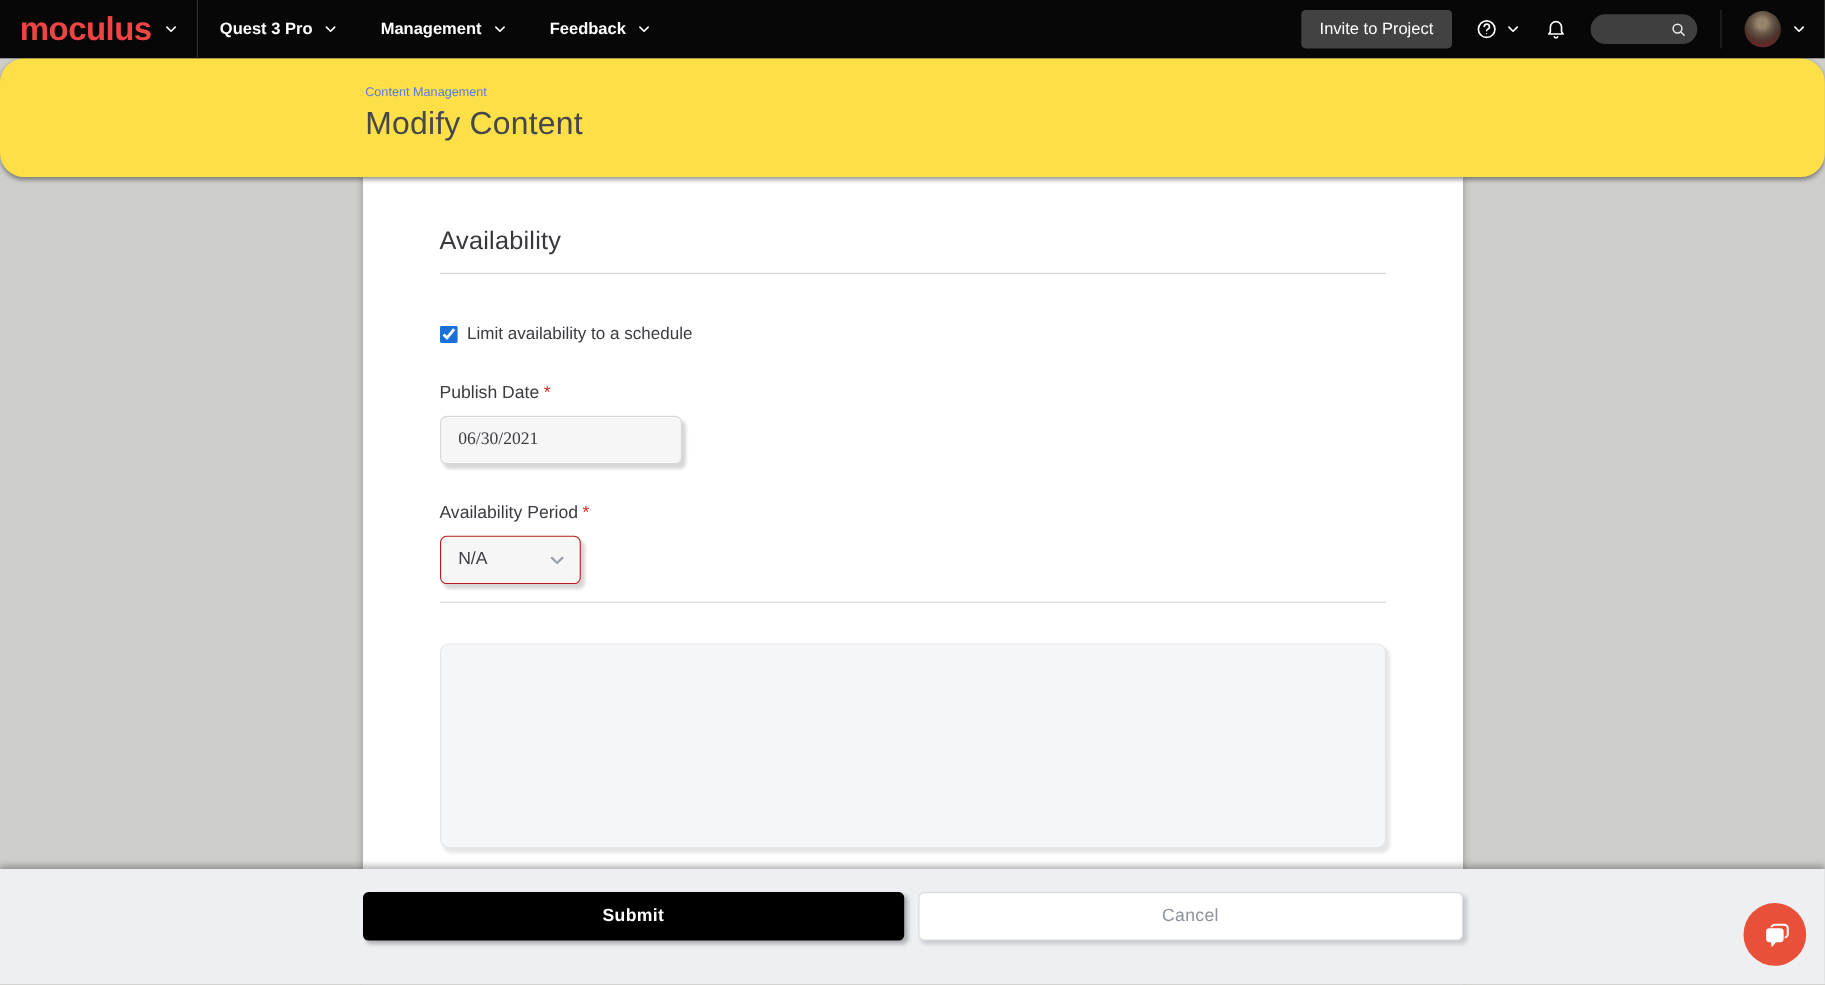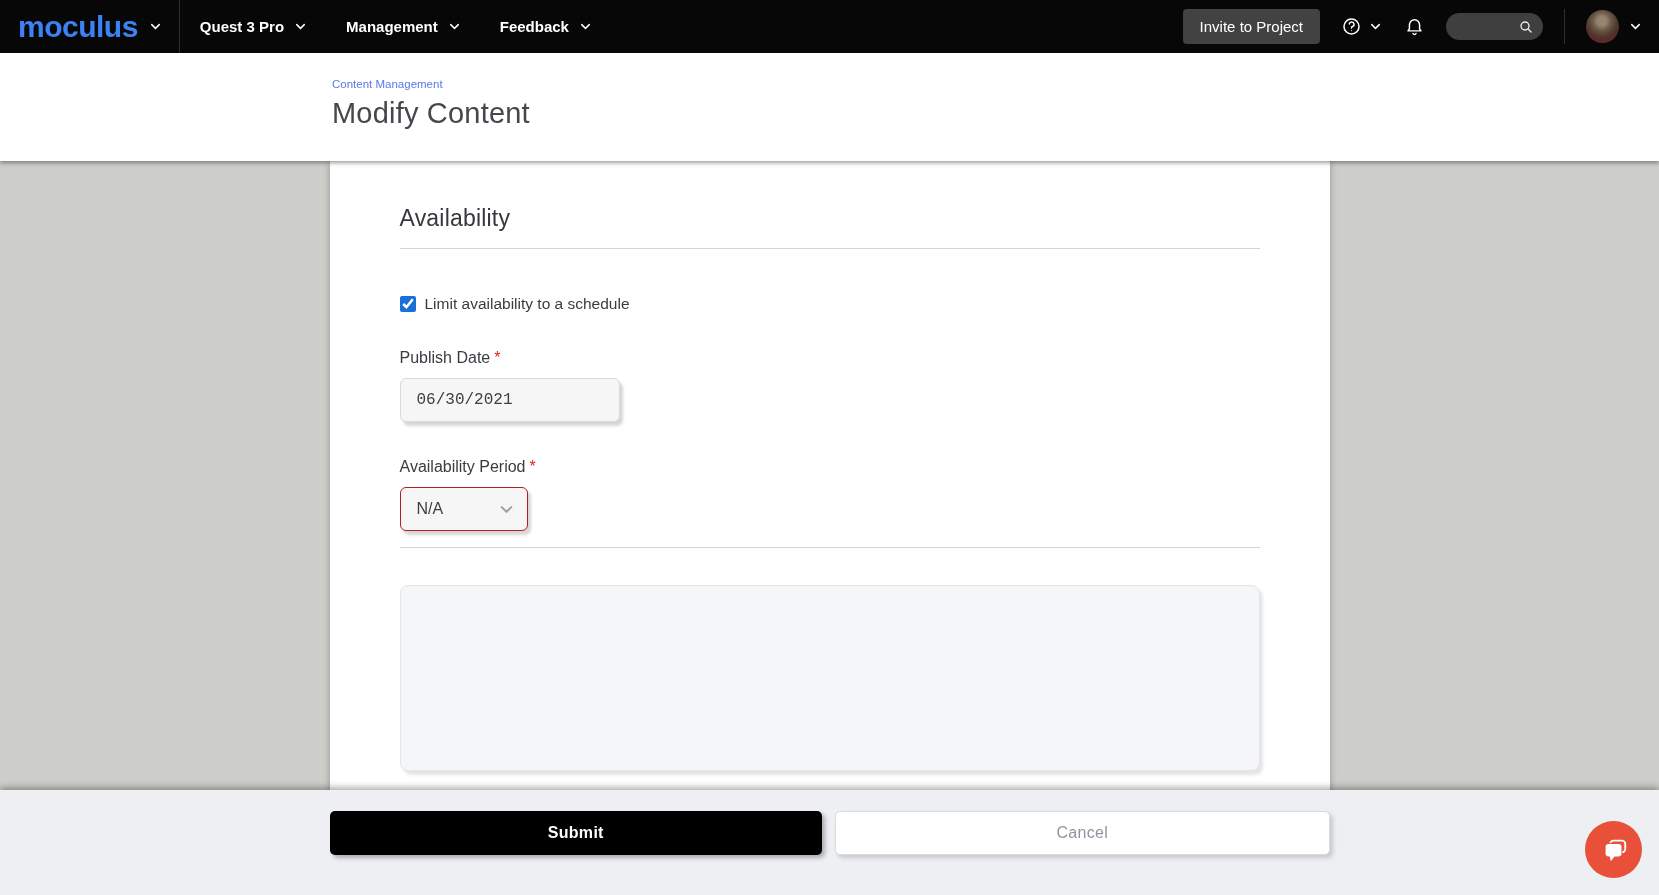--- a/index.html
+++ b/index.html
@@ -12,21 +12,21 @@
   }
   body { position: relative; }
 
   
   .topbar {
     position: absolute; top: 0; left: 0; right: 0; height: 53px;
     background: #070707; display: flex; align-items: center;
     padding: 0 16px 0 18px; z-index: 30; color: #fff;
   }
   .brand { display: flex; align-items: center; gap: 10px; cursor: pointer; }
-  .logo-text { font-size: 30px; font-weight: 700; letter-spacing: -0.5px; color: #3b82f6; }
+  .logo-text { font-size: 30px; font-weight: 700; letter-spacing: -0.5px; color: #ef4444; }
   .chev { width: 15px; height: 15px; color: #fff; }
   .chev svg { display: block; width: 100%; height: 100%; }
   .tb-divider { width: 1px; align-self: stretch; background: #2f2f2f; margin-left: 16px; }
   .topnav { display: flex; align-items: center; gap: 38px; margin-left: 20px; }
   .topnav-item { display: flex; align-items: center; gap: 9px; font-size: 15px; font-weight: 700; color: #fff; cursor: pointer; }
   .tb-right { margin-left: auto; display: flex; align-items: center; gap: 21px; padding-left: 48px; }
   .invite-btn {
     background: #424242; color: #fff; border: none; border-radius: 4px;
     font-family: inherit; font-size: 15px; padding: 9px 17px; cursor: pointer;
   }
@@ -45,22 +45,23 @@
   .avatar {
     width: 33px; height: 33px; border-radius: 50%;
     background:
       radial-gradient(circle at 48% 34%, #97846d 0 16%, #6a5a49 34%, #3a332c 62%, #201d1a 100%);
     box-shadow: inset 0 -9px 8px -4px rgba(150,40,40,0.55);
   }
 
   
   .page-header {
     position: absolute; top: 53px; left: 0; right: 0; height: 108px;
-    background: #ffffff; z-index: 20; padding: 25px 0 0 332px;
+    background: #fde047; z-index: 20; padding: 25px 0 0 332px;
     box-shadow: 0 2px 4px rgba(0,0,0,0.38);
+    border-radius: 22px;
   }
   .breadcrumb { font-size: 11.5px; color: #5b79e3; cursor: pointer; }
   .page-title { font-size: 29px; font-weight: 400; color: #46474c; margin-top: 7px; letter-spacing: 0.2px; }
 
   
   .main-area {
     position: absolute; top: 161px; bottom: 0; left: 0; right: 0;
     background: #cdcdca; overflow: hidden; z-index: 1;
   }
   .card {
@@ -72,21 +73,21 @@
   .section-rule { border: none; border-top: 1px solid #d2d4d8; margin: 16px 0 0 0; }
   .checkbox-row { margin-top: 46px; display: flex; align-items: center; gap: 9px; cursor: pointer; }
   .checkbox-row input { width: 16px; height: 16px; accent-color: #1a6fd8; margin: 0; cursor: pointer; }
   .checkbox-label { font-size: 15.5px; color: #3b3c42; }
   .field { margin-top: 36px; }
   .field-label { font-size: 16px; color: #3b3c42; }
   .req-mark { color: #d5281b; margin-left: 4px; }
   .text-input {
     display: block; margin-top: 11px; width: 220px; height: 44px;
     background: #f6f6f6; border: 1px solid #d9d9d9; border-radius: 6px;
-    padding: 0 16px; font-family: Liberation Mono, monospace; font-size: 16px; color: #3d3e44;
+    padding: 0 16px; font-family: Liberation Serif, serif; font-size: 16px; color: #3d3e44;
     box-shadow: 3px 4px 3px rgba(0,0,0,0.16); outline: none;
   }
   .select-box {
     margin-top: 11px; width: 128px; height: 44px;
     background: #f6f6f6; border: 1px solid #b91c1c; border-radius: 6px;
     display: flex; align-items: center; justify-content: space-between;
     padding: 0 11px 0 16px; font-size: 16px; color: #3d3e44;
     box-shadow: 3px 4px 3px rgba(0,0,0,0.16); cursor: pointer;
   }
   .select-chev { width: 19px; height: 19px; color: #9ba1a8; }

